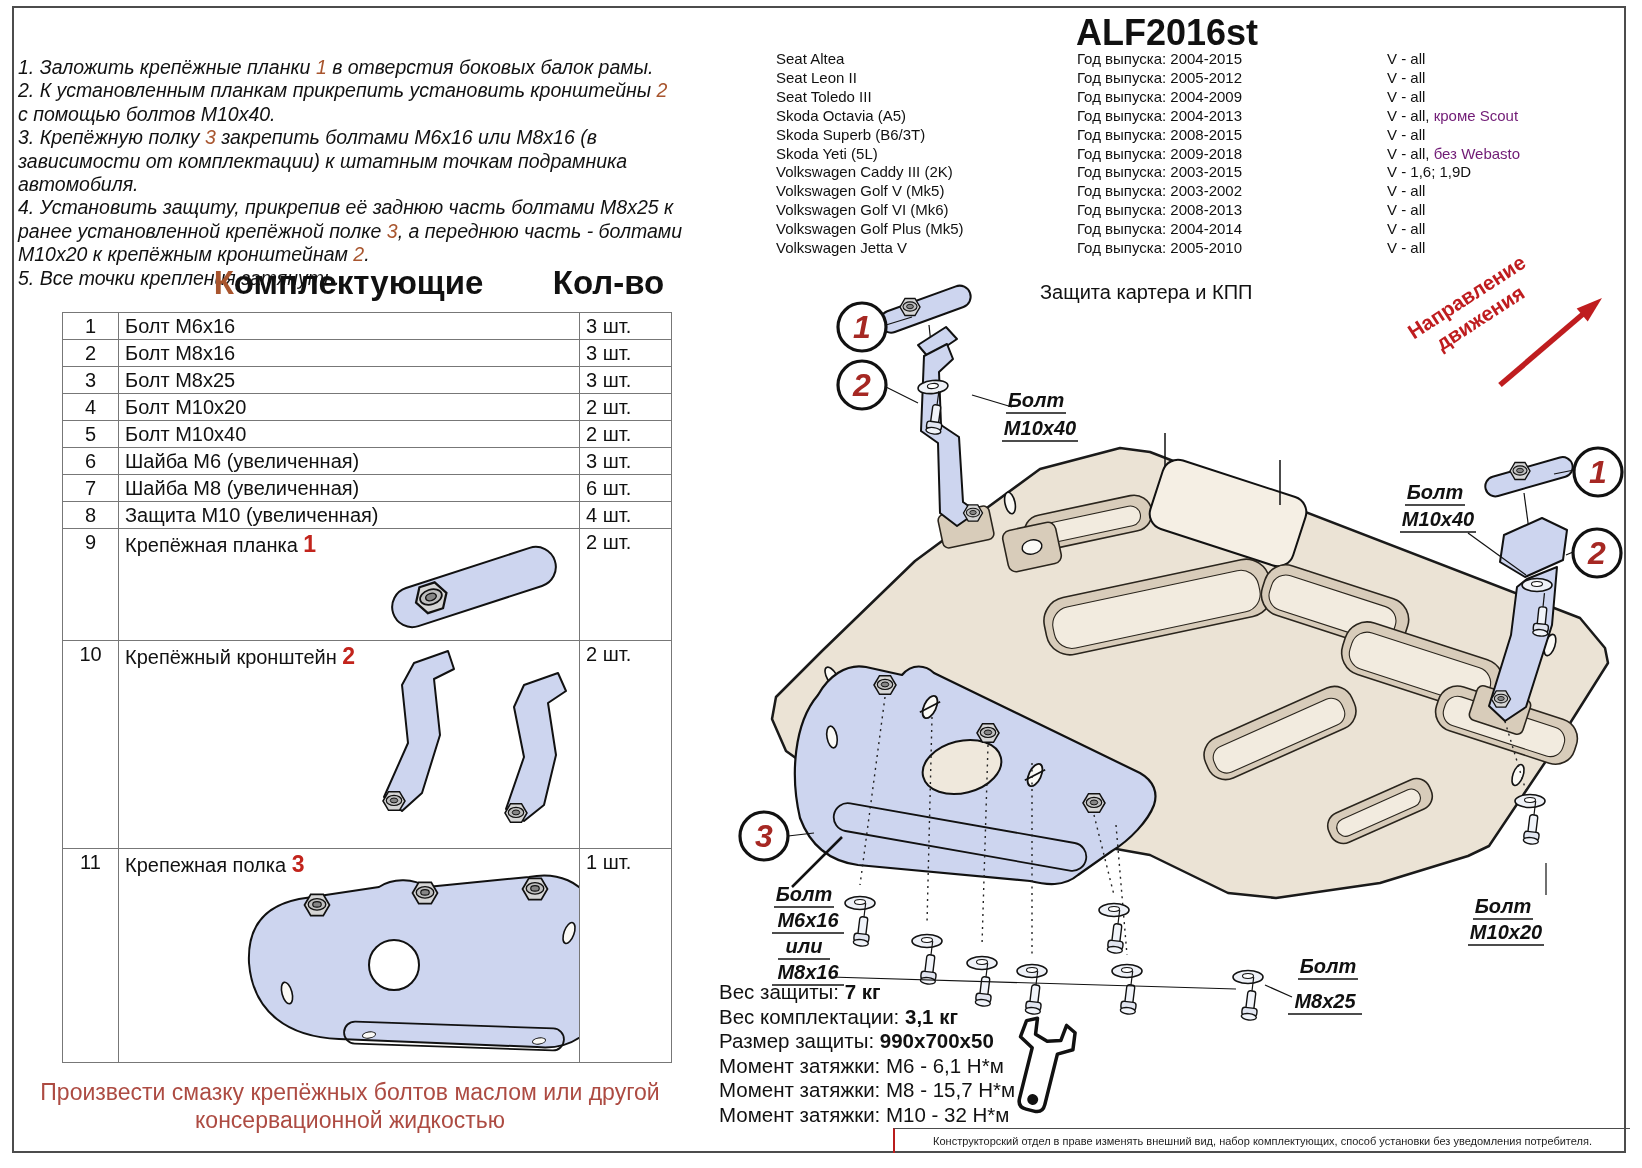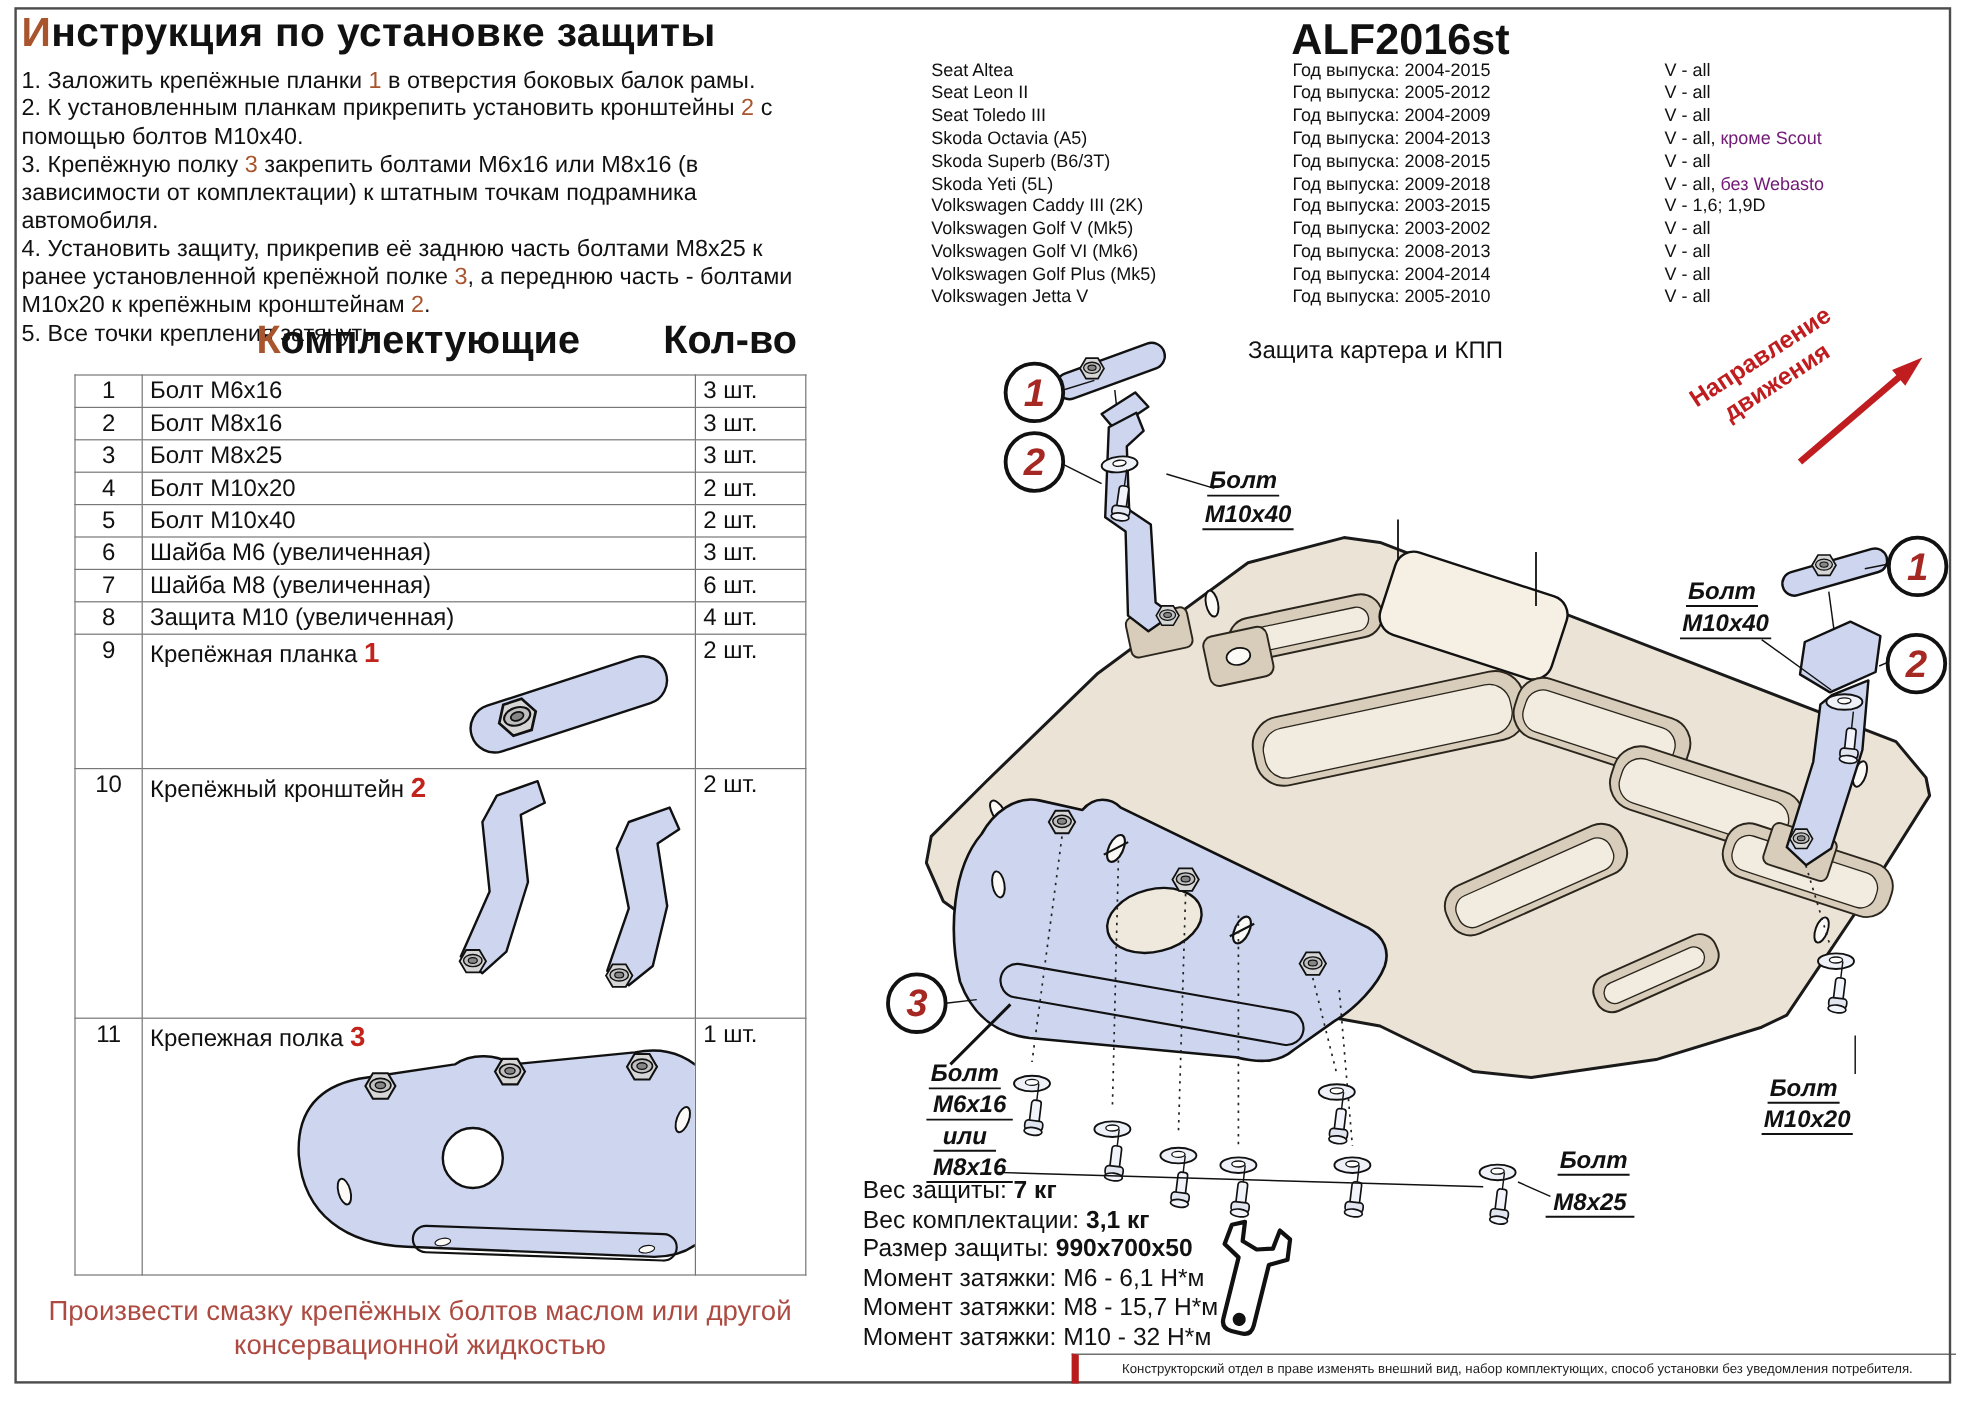--- a/index.html
+++ b/index.html
@@ -4,21 +4,21 @@
 <style>
   html,body{margin:0;padding:0;background:#fff;}
   .page{position:relative;width:1642px;height:1168px;background:#ffffff;overflow:hidden;
         font-family:"Liberation Sans","DejaVu Sans",sans-serif;color:#111;}
   .frame{position:absolute;left:12px;top:6px;width:1614px;height:1147px;
          border:2px solid #4c4c4c;box-sizing:border-box;}
   
   .doc-title{position:absolute;left:18px;top:8px;font-size:34px;font-weight:bold;letter-spacing:.3px;white-space:nowrap;}
   .accent-b{color:#a8552e;}
   .accent-num{color:#a8552e;}
-  .instructions{position:absolute;left:18px;top:56px;width:664px;font-size:19.5px;line-height:23.4px;}
+  .instructions{position:absolute;left:18px;top:56px;width:664px;font-size:19.5px;line-height:23.4px;font-style:italic;}
   .instructions p{margin:0;}
   .comp-headrow{position:absolute;left:62px;top:264px;width:609px;height:44px;}
   .comp-title{position:absolute;left:56px;width:461px;text-align:center;font-size:33px;font-weight:bold;}
   .qty-title{position:absolute;left:484px;width:125px;text-align:center;font-size:33px;font-weight:bold;}
   table.comp{position:absolute;left:62px;top:312px;width:609px;border-collapse:collapse;table-layout:fixed;font-size:20px;}
   table.comp td{border:1px solid #777;padding:0 6px;overflow:hidden;}
   td.c-num{text-align:center;padding:0;}
   td.c-qty{padding-left:14px;}
   tr.r{height:27px;}
   tr.tall td{vertical-align:top;padding-top:2px;}
@@ -48,30 +48,29 @@
   .co-c{fill:#fff;stroke:#111;stroke-width:3.2;}
   .co-t{font-size:32px;font-weight:bold;font-style:italic;fill:#a62823;text-anchor:middle;}
   .dlab{font-size:20px;font-weight:bold;font-style:italic;fill:#111;text-anchor:middle;}
   .ul{stroke:#111;stroke-width:1.6;}
   .dirtxt{font-size:20.5px;font-weight:bold;fill:#bf1d1f;text-anchor:middle;}
   
   .specs{position:absolute;left:719px;top:980px;font-size:20.5px;line-height:24.6px;z-index:3;}
   .specs b{font-weight:bold;}
   .wrench{position:absolute;left:998px;top:1014px;z-index:3;}
   .fineprint{position:absolute;left:893px;top:1128px;width:737px;height:25px;
-             border-top:1px solid #4c4c4c;border-left:6px solid #b91c1c;box-sizing:border-box;
+             border-top:1px solid #4c4c4c;border-left:2px solid #b91c1c;box-sizing:border-box;
              display:flex;align-items:center;justify-content:center;font-size:11px;color:#222;z-index:4;}
 </style>
 </head>
 <body>
 
 <div class="page">
   <div class="frame"></div>
 
-  <div class="doc-title"><span class="accent-b">И</span><span>нструкция по установке защиты</span></div>
 
   <div class="instructions">
     <p><span>1. Заложить крепёжные планки </span><span class="accent-num">1</span><span> в отверстия боковых балок рамы.</span></p>
     <p><span>2. К установленным планкам прикрепить установить кронштейны </span><span class="accent-num">2</span><span> с помощью болтов М10х40.</span></p>
     <p><span>3. Крепёжную полку </span><span class="accent-num">3</span><span> закрепить болтами М6х16 или М8х16 (в зависимости от комплектации) к штатным точкам подрамника автомобиля.</span></p>
     <p><span>4. Установить защиту, прикрепив её заднюю часть болтами М8х25 к ранее установленной крепёжной полке </span><span class="accent-num">3</span><span>, а переднюю часть - болтами М10х20 к крепёжным кронштейнам </span><span class="accent-num">2</span><span>.</span></p>
     <p><span>5. Все точки крепления затянуть.</span></p>
   </div>
 
   <div class="comp-headrow">

